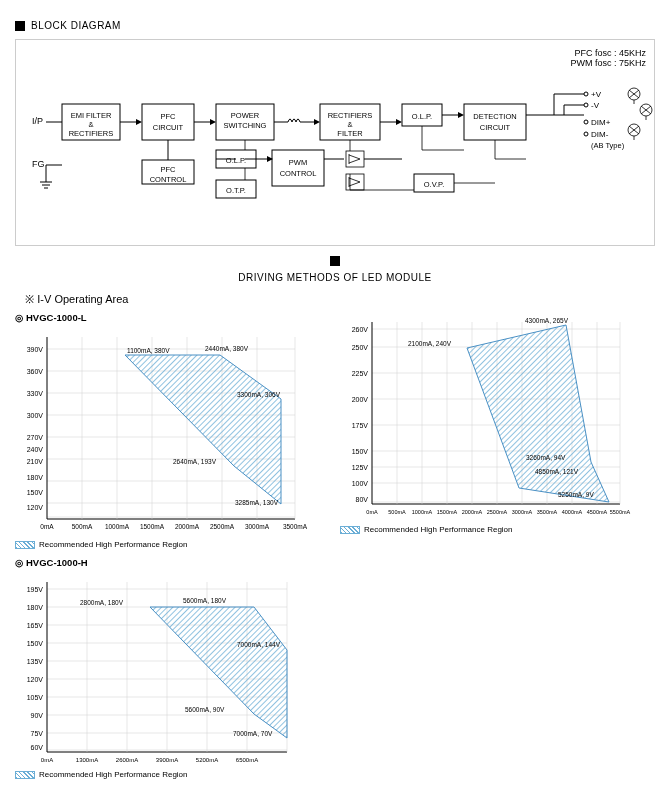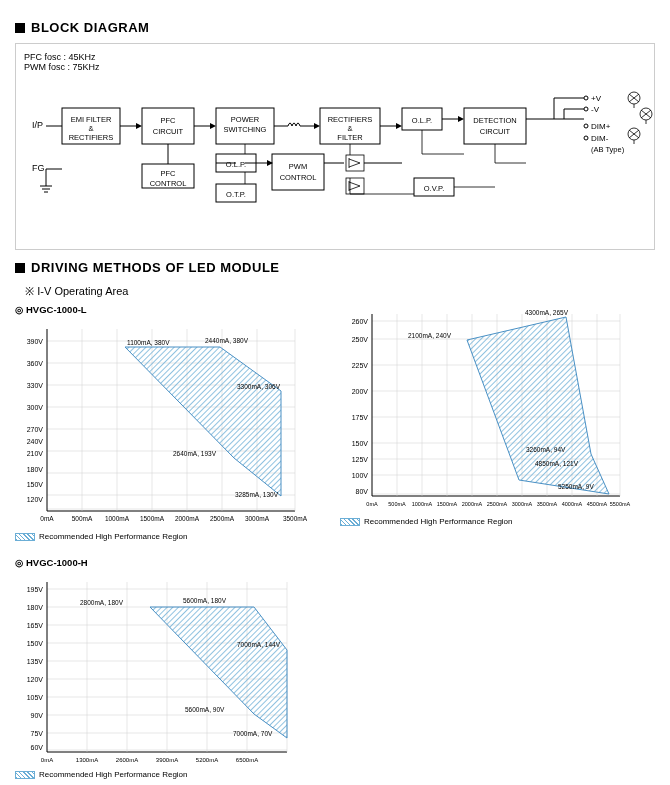--- a/index.html
+++ b/index.html
@@ -21,53 +21,54 @@
       margin-bottom: 8px;
       margin-top: 10px;
     }
     .section-header .black-square {
       width: 10px;
       height: 10px;
       background: #000;
       display: inline-block;
     }
     .section-header span {
-      font-weight: bold;
-      font-size: 13px;
+      font-weight: normal;
+      font-size: 10px;
       letter-spacing: 0.5px;
     }
 
     
     .block-diagram {
       border: 1px solid #ccc;
       padding: 8px;
       margin-bottom: 6px;
       position: relative;
     }
 
     .pfc-info {
+      text-align: right;
       font-size: 9px;
       margin-bottom: 4px;
     }
 
     
     .driving-section {
       margin-top: 4px;
     }
 
     .iv-label {
       font-size: 11px;
       margin-bottom: 6px;
       margin-left: 10px;
     }
 
     .charts-row {
       display: flex;
       gap: 10px;
-      margin-bottom: 16px;
+      margin-bottom: 8px;
     }
 
     .chart-container {
       flex: 1;
     }
 
     .chart-title {
       font-size: 9.5px;
       font-weight: bold;
       margin-bottom: 4px;
@@ -249,21 +250,21 @@
 
     <line x1="398" y1="54" x2="398" y2="78" stroke="#000" stroke-width="0.8"></line>
     <line x1="398" y1="78" x2="440" y2="78" stroke="#000" stroke-width="0.8"></line>
 
     <line x1="471" y1="68" x2="471" y2="87" stroke="#000" stroke-width="0.8"></line>
     <line x1="430" y1="111" x2="471" y2="111" stroke="#000" stroke-width="0.8"></line>
     <line x1="471" y1="87" x2="502" y2="87" stroke="#000" stroke-width="0.8"></line>
   </svg>
 </div>
 
-<div class="section-header" style="">
+<div class="section-header" style="flex-direction:column;">
   <span class="black-square"></span>
   <span>DRIVING METHODS OF LED MODULE</span>
 </div>
 
 <div class="driving-section">
   <div class="iv-label">※ I-V Operating Area</div>
 
   <div class="charts-row">
 
     <div class="chart-container">

